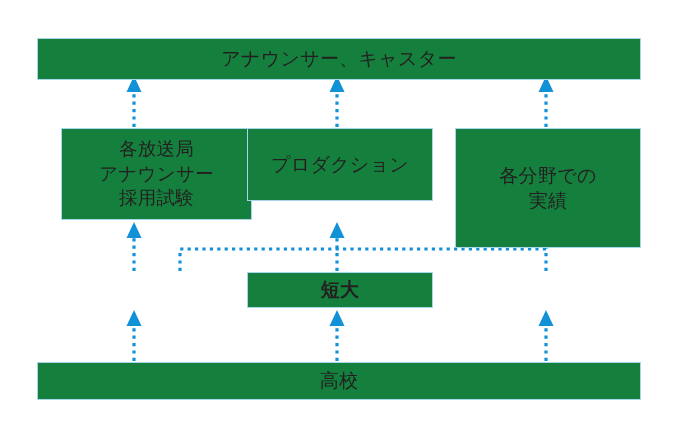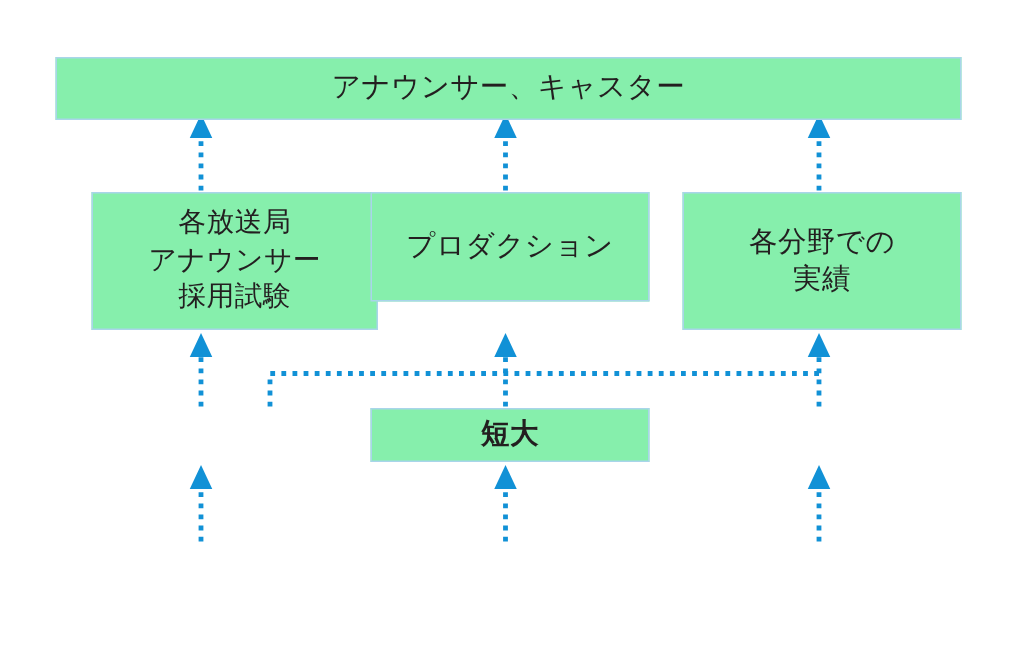--- a/index.html
+++ b/index.html
@@ -17,42 +17,42 @@
   #diagram {
     position: absolute;
     left: 0;
     top: 0;
     width: 680px;
     height: 440px;
   }
   .node {
     position: absolute;
     box-sizing: border-box;
-    background: #86efac;
+    background: #15803d;
     border: 1.4px solid #a9d5ea;
     display: flex;
     align-items: center;
     justify-content: center;
     text-align: center;
     color: #231f20;
     font-size: 19px;
     line-height: 1.32;
     letter-spacing: 0.3px;
     white-space: pre-line;
     user-select: none;
   }
   .node.small { font-size: 18.5px; }
 
   
   #node-announcer { left: 37px;  top: 38px;  width: 604px; height: 42px; }
 
   
   #node-broadcaster-exam { left: 37px;  top: 128px; width: 191px; height: 92px; margin-left: 24px; }
   #node-production       { left: 247px; top: 128px; width: 186px; height: 73px; }
-  #node-field-record     { left: 455px; top: 128px; width: 186px; height: 92px; }
+  #node-field-record     { left: 455px; top: 128px; width: 186px; height: 120px; }
 
   
   #node-university { left: 37px;  top: 272px; width: 191px; height: 36px; }
   #node-junior     { left: 247px; top: 272px; width: 186px; height: 36px; font-weight: bold; }
   #node-vocational { left: 455px; top: 272px; width: 186px; height: 36px; }
 
   
   #node-highschool { left: 37px; top: 362px; width: 604px; height: 38px; }
 
   
@@ -126,14 +126,15 @@
 
   <div class="node small" id="node-broadcaster-exam">各放送局
 アナウンサー
 採用試験</div>
   <div class="node" id="node-production">プロダクション</div>
   <div class="node" id="node-field-record">各分野での
 実績</div>
 
   <div class="node" id="node-junior">短大</div>
 
+  <div class="node" id="node-highschool">高校</div>
 
 </div>
 
 </body></html>

